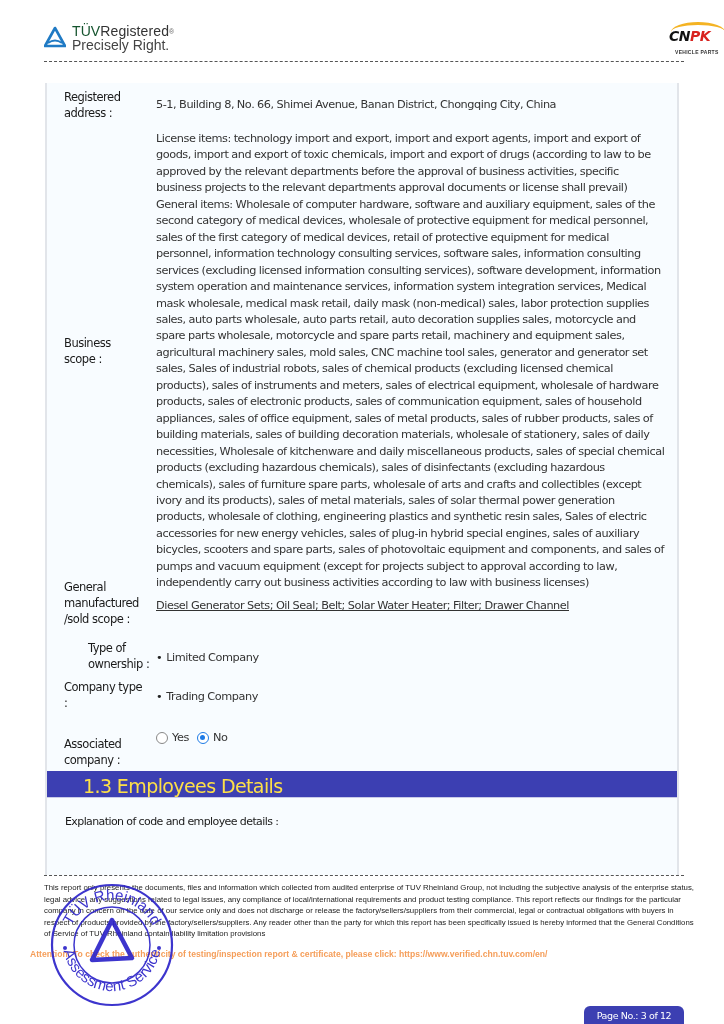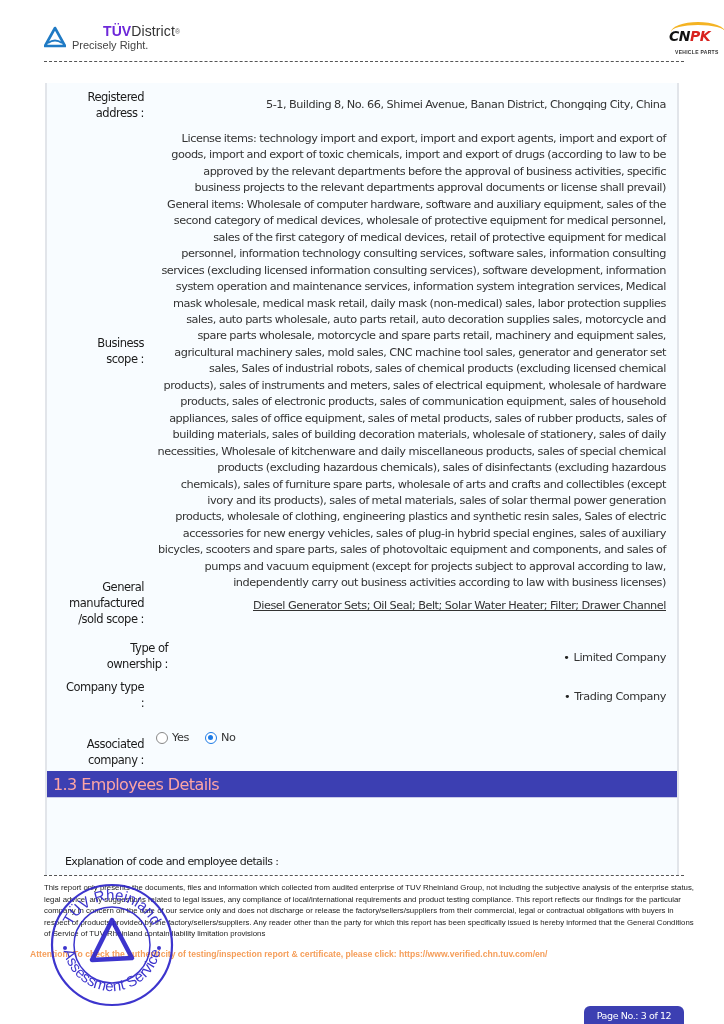--- a/index.html
+++ b/index.html
@@ -5,65 +5,65 @@
     * { box-sizing: border-box; margin: 0; padding: 0; }
     html, body { width: 724px; height: 1024px; background: #ffffff; overflow: hidden; }
     body { position: relative; font-family: "Liberation Sans", sans-serif; color: #222; }
 
     
     .header { position: absolute; left: 0; top: 0; width: 724px; height: 64px; }
     .tuv-logo { position: absolute; left: 44px; top: 24px; display: flex; align-items: flex-start; }
     .tuv-logo svg { width: 22px; height: 22px; margin-right: 6px; margin-top: 2px; }
     .tuv-text { display: flex; flex-direction: column; }
     .tuv-name { font-size: 14px; color: #333; line-height: 15px; letter-spacing: 0.1px; }
-    .tuv-name b { font-weight: bold; color: #6d28d9; margin-left: 31px; }
+    .tuv-name b { font-weight: normal; color: #14532d; }
     .tuv-name sup { font-size: 7px; color: #666; vertical-align: top; }
-    .tuv-tag { font-size: 11px; color: #444; line-height: 11px; margin-top: 1px; }
+    .tuv-tag { font-size: 14px; color: #444; line-height: 11px; margin-top: 1px; }
     .cnpk-logo { position: absolute; left: 617px; top: 18px; width: 70px; height: 40px; margin-left: 48px; }
     .cnpk-word { position: absolute; left: 4px; top: 10px; font-size: 14px; font-weight: bold; font-style: italic; color: #111; letter-spacing: -0.5px; font-family: "DejaVu Sans", sans-serif; }
     .cnpk-word .pk { color: #d8231f; }
     .cnpk-swoosh { position: absolute; left: 6px; top: 4px; width: 54px; height: 20px; border-top: 3px solid #f4b323; border-radius: 50% 50% 0 0; }
     .cnpk-reg { position: absolute; left: 61px; top: 2px; font-size: 5px; color: #555; }
     .cnpk-sub { position: absolute; left: 10px; top: 31px; font-size: 5px; font-weight: bold; color: #333; letter-spacing: 0.3px; }
     .header-rule { position: absolute; left: 44px; top: 61px; width: 640px; border-top: 1px dashed #555; }
 
     
-    .panel { position: absolute; left: 45px; top: 83px; width: 634px; height: 792px; background: #f8fcff; border-left: 2px solid #e2e5ea; border-right: 2px solid #e2e5ea; text-align: right; }
+    .panel { position: absolute; left: 45px; top: 83px; width: 634px; height: 792px; background: #f8fcff; border-left: 2px solid #e2e5ea; border-right: 2px solid #e2e5ea; }
     .row-label { position: absolute; left: 17px; width: 80px; font-size: 11.5px; line-height: 16px; color: #1a1a1a; font-family: "DejaVu Sans", sans-serif; letter-spacing: -0.5px; }
     .row-value { position: absolute; left: 109px; width: 510px; font-size: 11.3px; line-height: 16.45px; color: #333; font-family: "DejaVu Sans", sans-serif; letter-spacing: -0.45px; word-spacing: -0.3px; }
     .bullet::before { content: "\2022"; margin-right: 4px; color: #222; }
 
-    .radio-group { display: flex; align-items: center; gap: 16px; }
+    .radio-group { display: flex; align-items: center; gap: 8px; }
     .radio { display: inline-flex; align-items: center; gap: 4px; }
     .radio-circle { width: 12px; height: 12px; border-radius: 50%; border: 1px solid #888; background: #fff; display: inline-block; position: relative; }
     .radio-circle.checked { border: 1.5px solid #1e7be6; }
     .radio-circle.checked::after { content: ""; position: absolute; left: 2px; top: 2px; width: 5px; height: 5px; border-radius: 50%; background: #1e7be6; }
 
     .section-bar { position: absolute; left: 0; top: 688px; width: 630px; height: 27px; background: #3c3fb2; border-bottom: 1px solid #c9cbe8; }
-    .section-title { position: absolute; left: 6px; top: 4px; font-size: 16px; color: #fca5a5; font-family: "DejaVu Sans", sans-serif; letter-spacing: -0.6px; }
-    .explain { position: absolute; left: 18px; top: 732px; font-size: 11px; color: #1a1a1a; font-family: "DejaVu Sans", sans-serif; letter-spacing: -0.6px; margin-top: 40px; }
+    .section-title { position: absolute; left: 36px; top: 4px; font-size: 19px; color: #fde047; font-family: "DejaVu Sans", sans-serif; letter-spacing: -0.6px; }
+    .explain { position: absolute; left: 18px; top: 732px; font-size: 11px; color: #1a1a1a; font-family: "DejaVu Sans", sans-serif; letter-spacing: -0.6px; }
 
     
     .footer-rule { position: absolute; left: 44px; top: 875px; width: 640px; border-top: 1px dashed #555; }
     .disclaimer { position: absolute; left: 44px; top: 882px; width: 650px; font-size: 7.8px; line-height: 11.6px; color: #222; font-family: "Liberation Sans", sans-serif; }
     .verify { position: absolute; left: 30px; top: 949px; width: 690px; font-size: 8.6px; font-weight: bold; color: #f59e5a; font-family: "Liberation Sans", sans-serif; white-space: nowrap; }
     .stamp { position: absolute; left: 47px; top: 880px; width: 130px; height: 130px; opacity: 0.92; }
     .page-badge { position: absolute; left: 584px; top: 1006px; width: 100px; height: 22px; background: #3c3fb2; border-radius: 6px 6px 0 0; color: #fff; font-size: 9.5px; text-align: center; line-height: 20px; font-family: "DejaVu Sans", sans-serif; letter-spacing: -0.4px; }
   </style>
 </head>
 <body>
 
 <div class="header">
   <div class="tuv-logo">
     <svg viewBox="0 0 22 22">
       <path d="M11 2 L21 20 L1 20 Z" fill="none" stroke="#1f7ac4" stroke-width="2.6" stroke-linejoin="round"></path>
       <path d="M4 17 Q11 12 18 17" fill="none" stroke="#1f7ac4" stroke-width="1.8"></path>
     </svg>
     <div class="tuv-text">
-      <div class="tuv-name"><b>TÜV</b><span>District</span><sup>®</sup></div>
+      <div class="tuv-name"><b>TÜV</b><span>Registered</span><sup>®</sup></div>
       <div class="tuv-tag">Precisely Right.</div>
     </div>
   </div>
   <div class="cnpk-logo">
     <div class="cnpk-swoosh"></div>
     <div class="cnpk-word"><span>CN</span><span class="pk">PK</span></div>
     <div class="cnpk-reg">®</div>
     <div class="cnpk-sub">VEHICLE PARTS</div>
   </div>
   <div class="header-rule"></div>

